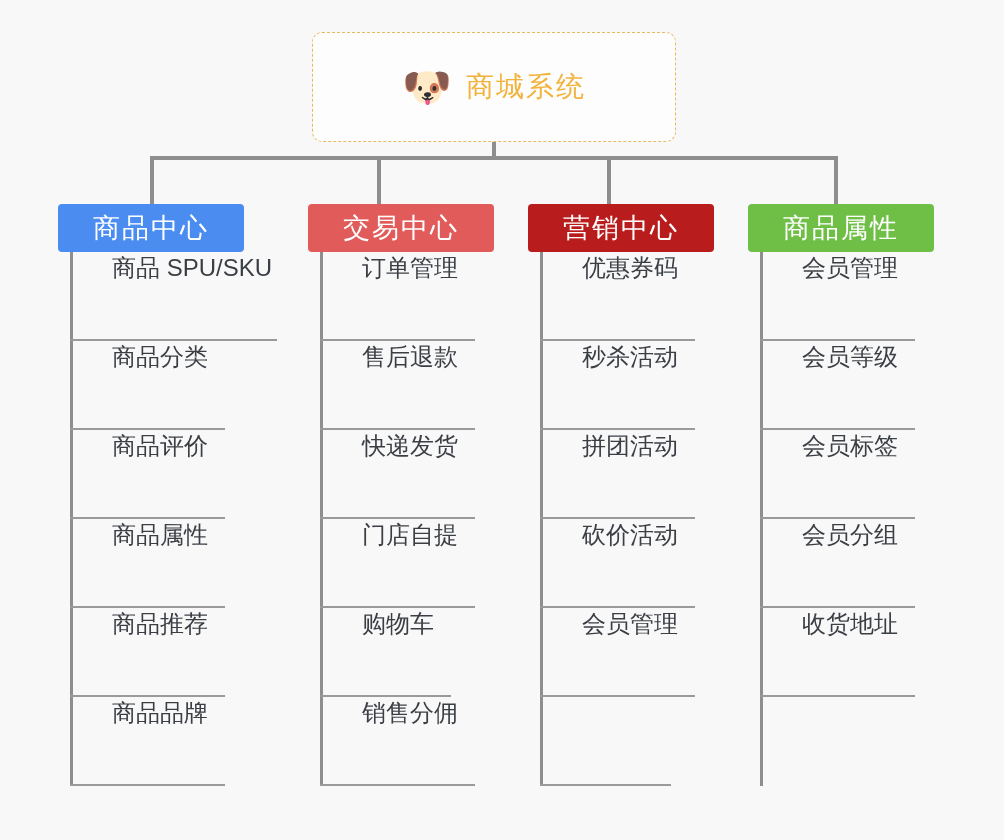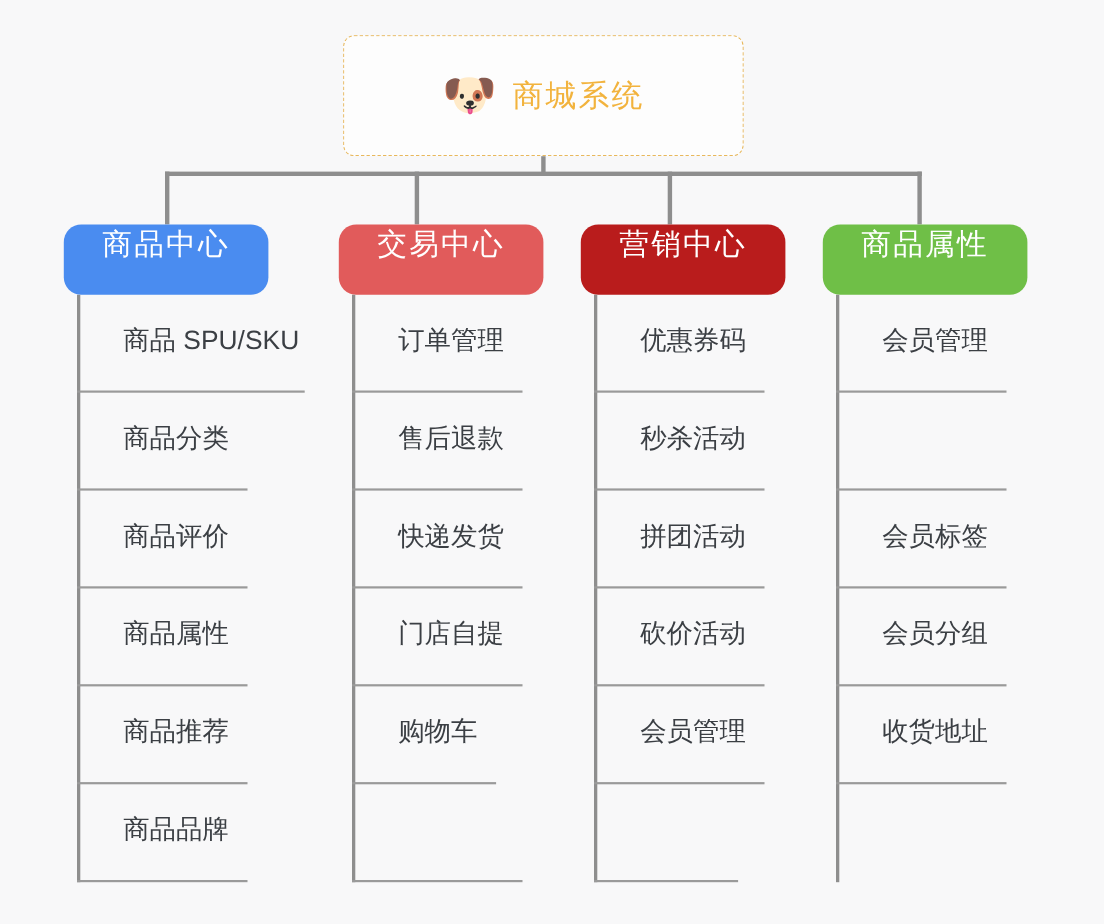--- a/index.html
+++ b/index.html
@@ -74,24 +74,24 @@
     background: #8e8e8e;
   }
 
   
   .column {
     position: absolute;
     top: 204px;
   }
   .cat-box {
     box-sizing: border-box;
-    height: 64px;
-    border-radius: 16px;
+    height: 48px;
+    border-radius: 4px;
     display: flex;
-    align-items: flex-start;
+    align-items: center;
     justify-content: center;
     color: #ffffff;
     font-size: 27px;
     letter-spacing: 2px;
     white-space: nowrap;
   }
 
   
   .branch {
     position: relative;
@@ -103,21 +103,21 @@
     left: 12px;
     top: 0;
     width: 3px;
     background: #8e8e8e;
   }
   .leaf {
     position: relative;
     height: 89px;
     box-sizing: border-box;
     display: flex;
-    align-items: center;
+    align-items: flex-start;
   }
   .leaf-label {
     display: inline-block;
     margin-left: 46px;
     padding: 0 8px 8px 8px;
     font-size: 24px;
     color: #3b3f44;
     white-space: nowrap;
   }
   .leaf-rule {
@@ -198,20 +198,21 @@
       </div>
       <div class="leaf">
         <span class="leaf-label">门店自提</span>
         <span class="leaf-rule" style="width:155px"></span>
       </div>
       <div class="leaf">
         <span class="leaf-label">购物车</span>
         <span class="leaf-rule" style="width:131px"></span>
       </div>
       <div class="leaf">
+        <span class="leaf-label">销售分佣</span>
         <span class="leaf-rule" style="width:155px"></span>
       </div>
     </div>
   </div>
 
   <div class="column" style="left:528px;width:186px">
     <div class="cat-box" style="background:#b91c1c;width:186px">
       <span>营销中心</span>
     </div>
     <div class="branch">
@@ -246,20 +247,21 @@
     <div class="cat-box" style="background:#6fbf47;width:186px">
       <span>商品属性</span>
     </div>
     <div class="branch">
       <div class="trunk" style="height:534px"></div>
       <div class="leaf">
         <span class="leaf-label">会员管理</span>
         <span class="leaf-rule" style="width:155px"></span>
       </div>
       <div class="leaf">
+        <span class="leaf-label">会员等级</span>
         <span class="leaf-rule" style="width:155px"></span>
       </div>
       <div class="leaf">
         <span class="leaf-label">会员标签</span>
         <span class="leaf-rule" style="width:155px"></span>
       </div>
       <div class="leaf">
         <span class="leaf-label">会员分组</span>
         <span class="leaf-rule" style="width:155px"></span>
       </div>

